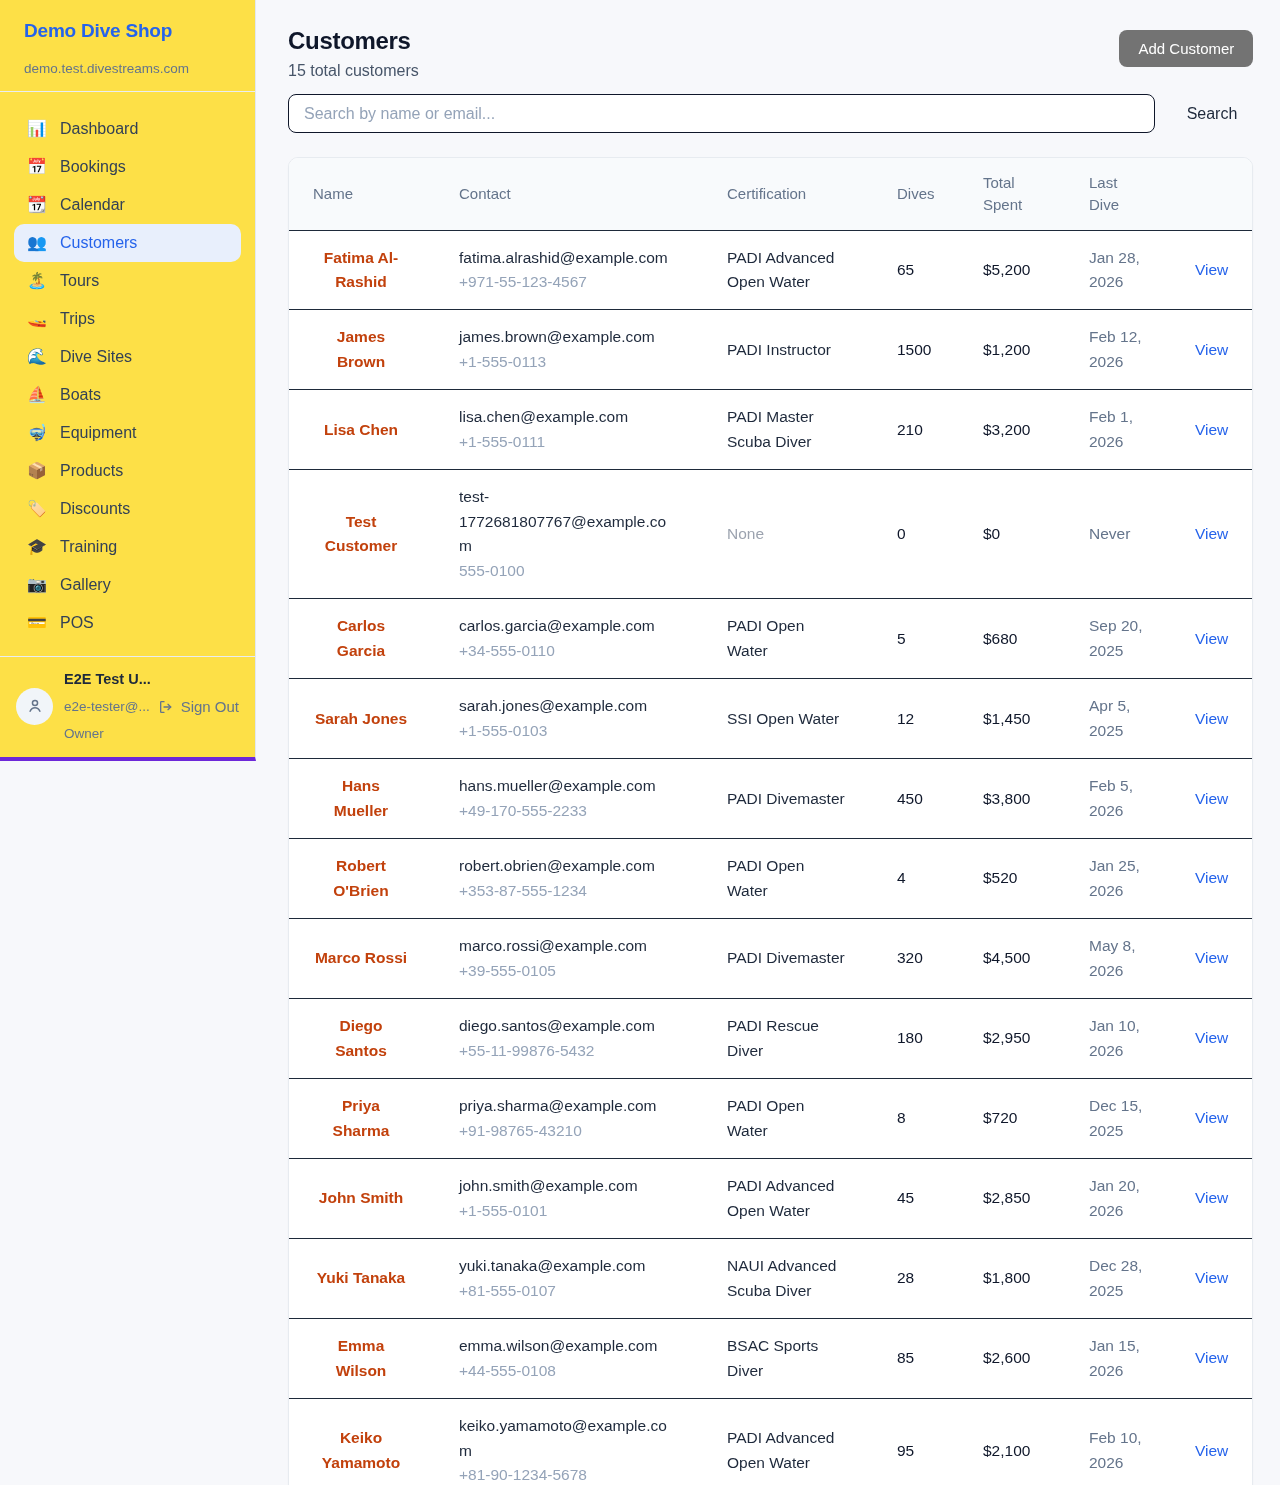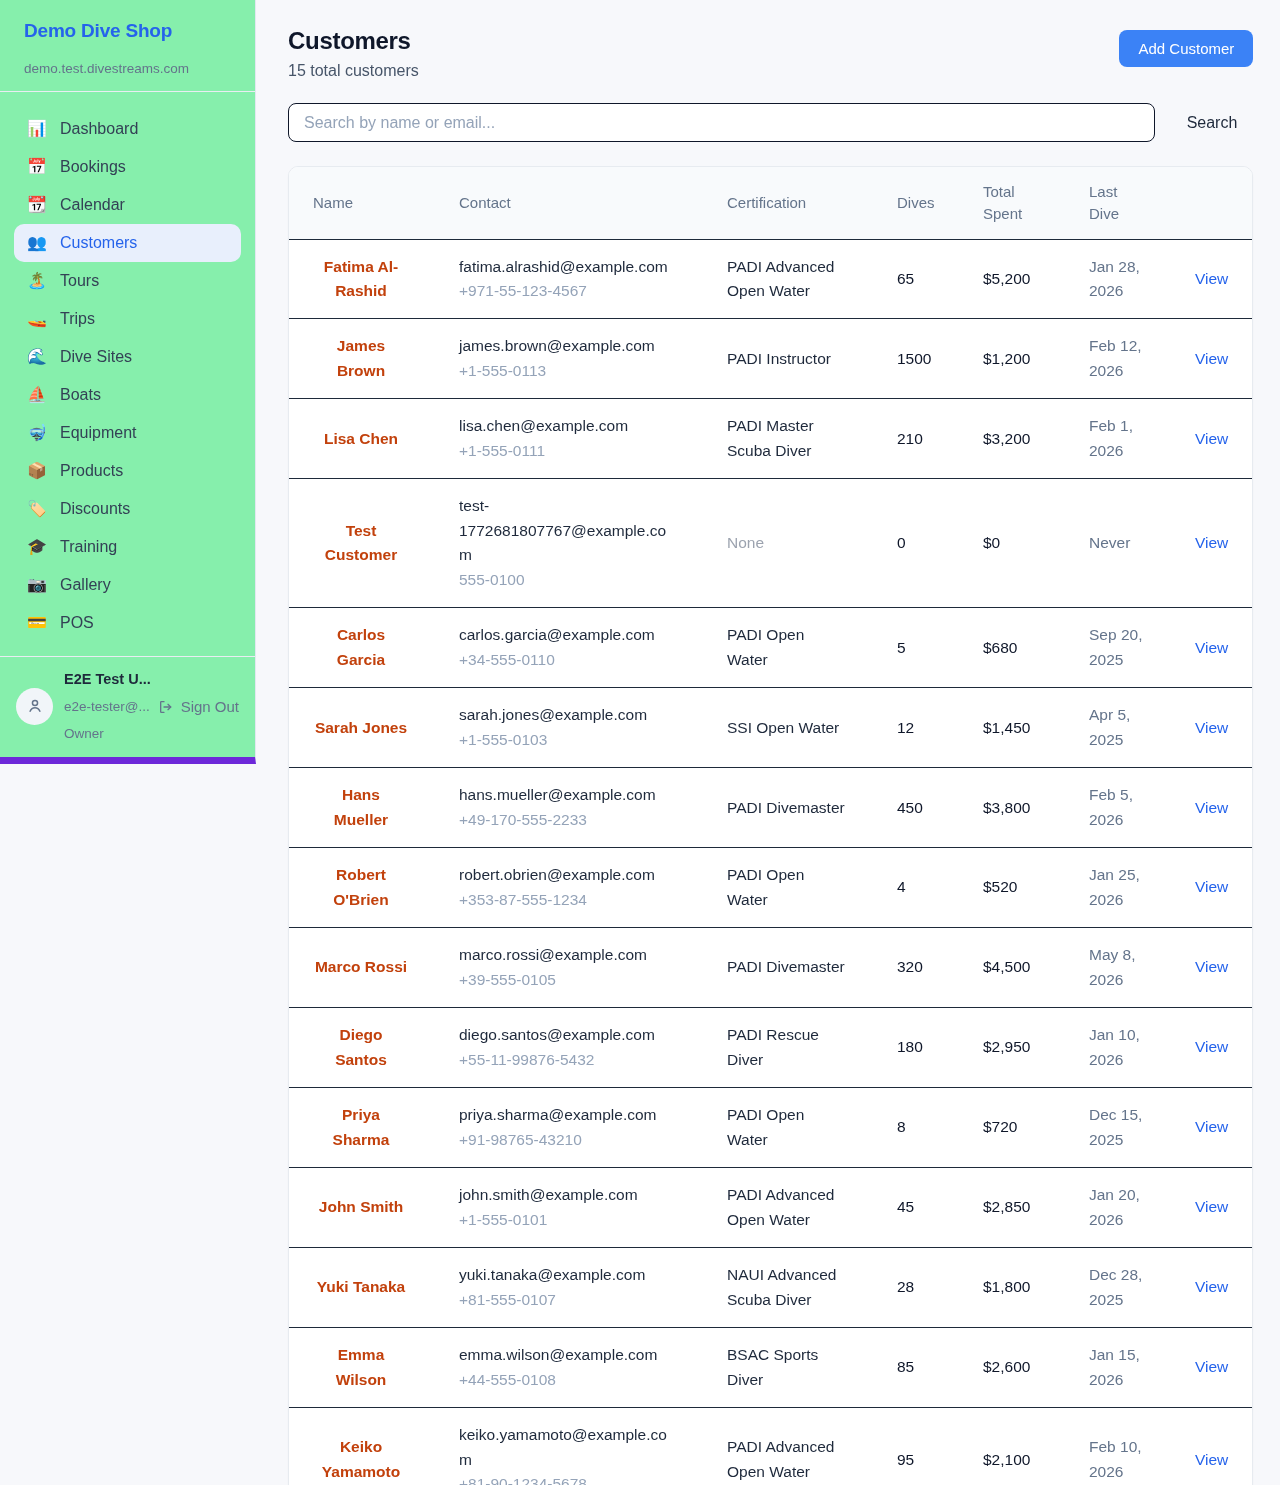--- a/index.html
+++ b/index.html
@@ -10,23 +10,23 @@
     font-family: "Liberation Sans", "DejaVu Sans", sans-serif;
     color: #0f172a;
     display: flex;
     align-items: flex-start;
   }
 
   
   .sidebar {
     width: 256px;
     flex: 0 0 256px;
-    background: #86efac;
+    background: #fde047;
     border-right: 1px solid #e2e8f0;
-    border-bottom: 7px solid #6d28d9;
+    border-bottom: 4px solid #6d28d9;
   }
   .sidebar-header { padding: 20px 24px 15px 24px; border-bottom: 1px solid #e9edf2; }
   .shop-name { color: #2563eb; font-size: 19px; font-weight: 700; letter-spacing: -0.2px; }
   .shop-domain { color: #64748b; font-size: 13.5px; margin-top: 19px; }
 
   .nav { padding: 18px 14px 14px 14px; }
   .nav-item {
     display: flex; align-items: center; gap: 13px;
     padding: 10px 13px; border-radius: 10px;
     font-size: 16px; color: #334155; font-weight: 400;
@@ -52,26 +52,26 @@
     color: #64748b; font-size: 15px; cursor: pointer; white-space: nowrap;
     background: none; border: none; font-family: Liberation Sans, sans-serif;
   }
 
   
   .main { flex: 1 1 auto; padding: 27px 30px 30px 32px; }
   .page-header { display: flex; justify-content: space-between; align-items: flex-start; }
   .page-title { font-size: 24px; font-weight: 700; color: #0f172a; letter-spacing: -0.3px; }
   .page-subtitle { font-size: 16px; color: #475569; margin-top: 7px; }
   .btn-primary {
-    background: #3b82f6; color: #ffffff; border: none; border-radius: 8px;
+    background: #737373; color: #ffffff; border: none; border-radius: 8px;
     font-size: 15px; font-weight: 500; font-family: inherit;
     padding: 10px 19px; cursor: pointer; margin-top: 3px;
   }
 
-  .search-row { display: flex; align-items: center; margin-top: 23px; }
+  .search-row { display: flex; align-items: center; margin-top: 14px; }
   .search-input {
     flex: 1 1 auto; height: 39px;
     border: 1px solid #0f172a; border-radius: 8px;
     padding: 0 15px; font-size: 16px; font-family: inherit;
     color: #0f172a; background: #ffffff; outline: none;
   }
   .search-input::placeholder { color: #94a3b8; }
   .search-btn {
     background: none; border: none; font-family: inherit;
     font-size: 16px; color: #1e293b; padding: 0 0 0 32px; cursor: pointer;

